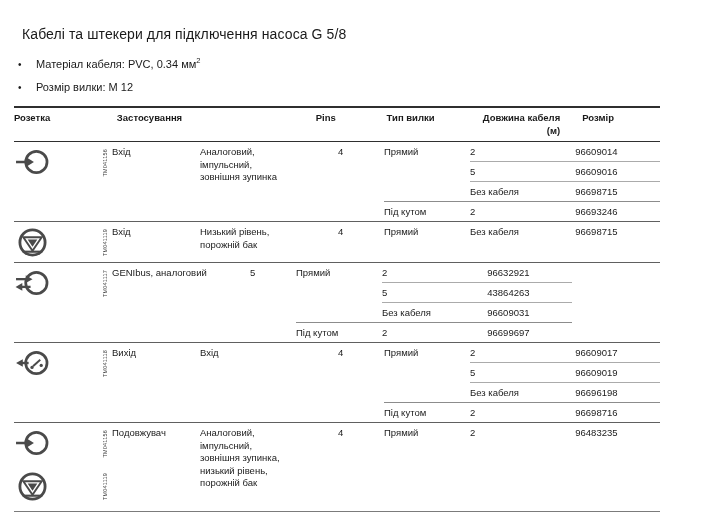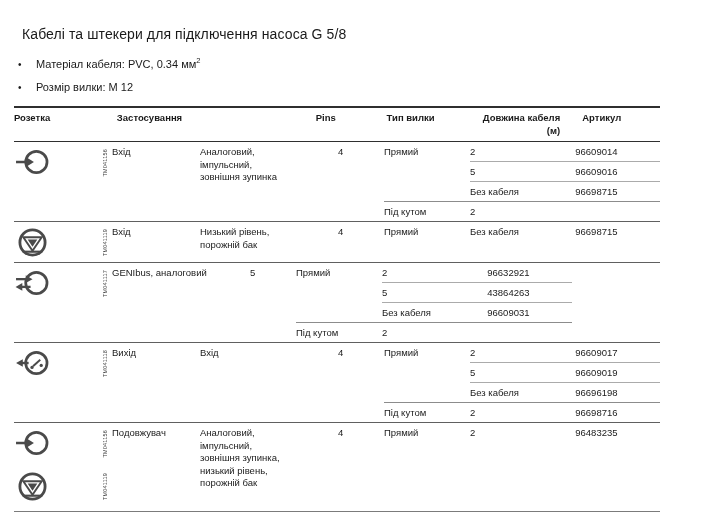--- a/index.html
+++ b/index.html
@@ -79,21 +79,21 @@
       </div>
     </div>
 
   <div class="ptable">
     <div class="thead">
       <div class="th th-sock">Розетка</div>
       <div class="th th-app">Застосування</div>
       <div class="th th-pins">Pins</div>
       <div class="th th-type">Тип вилки</div>
       <div class="th th-len">Довжина кабеля (м)</div>
-      <div class="th th-art">Артикул</div>
+      <div class="th th-art">Розмір</div>
     </div>
     <div class="tbody">
         <div class="grow">
           <div class="c c-sock">
             <div class="icon-item">
               <span class="iw">
                 <svg viewBox="0 0 38 32">
                   <circle cx="23" cy="15.5" r="11" stroke="#4a4a4a" fill="none" stroke-width="2.8"></circle>
                   <path d="M2 15.5 h12" stroke="#4a4a4a" fill="none" stroke-width="2.6"></path>
                   <polygon points="13,10.8 20.5,15.5 13,20.2" fill="#4a4a4a"></polygon>
@@ -123,20 +123,21 @@
                   <div class="c c-len">Без кабеля</div>
                   <div class="c c-art">96698715</div>
                 </div>
               </div>
             </div>
             <div class="prow">
               <div class="c c-type">Під кутом</div>
               <div class="ents">
                 <div class="erow">
                   <div class="c c-len">2</div>
+                  <div class="c c-art">96693246</div>
                 </div>
               </div>
             </div>
           </div>
         </div>
         <div class="grow">
           <div class="c c-sock">
             <div class="icon-item">
               <span class="iw">
                 <svg viewBox="0 0 38 32">
@@ -198,20 +199,21 @@
                   <div class="c c-len">Без кабеля</div>
                   <div class="c c-art">96609031</div>
                 </div>
               </div>
             </div>
             <div class="prow">
               <div class="c c-type">Під кутом</div>
               <div class="ents">
                 <div class="erow">
                   <div class="c c-len">2</div>
+                  <div class="c c-art">96699697</div>
                 </div>
               </div>
             </div>
           </div>
         </div>
         <div class="grow">
           <div class="c c-sock">
             <div class="icon-item">
               <span class="iw">
                 <svg viewBox="0 0 38 32">

